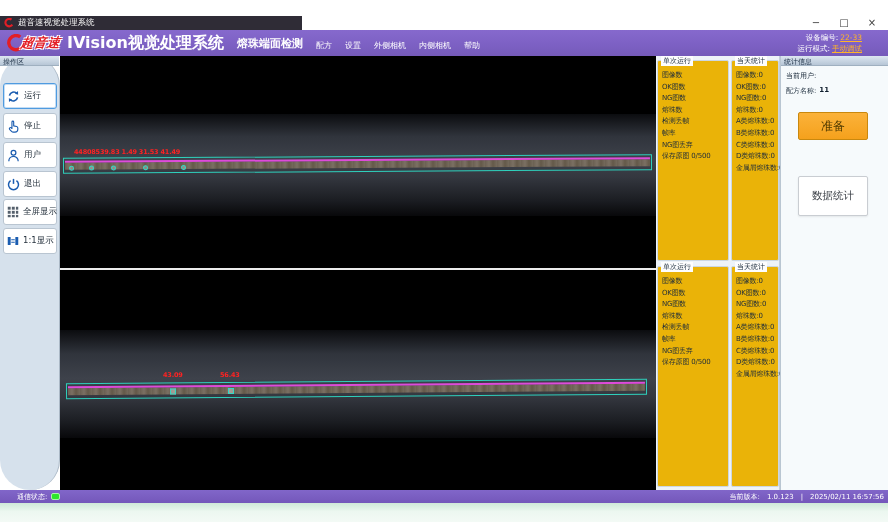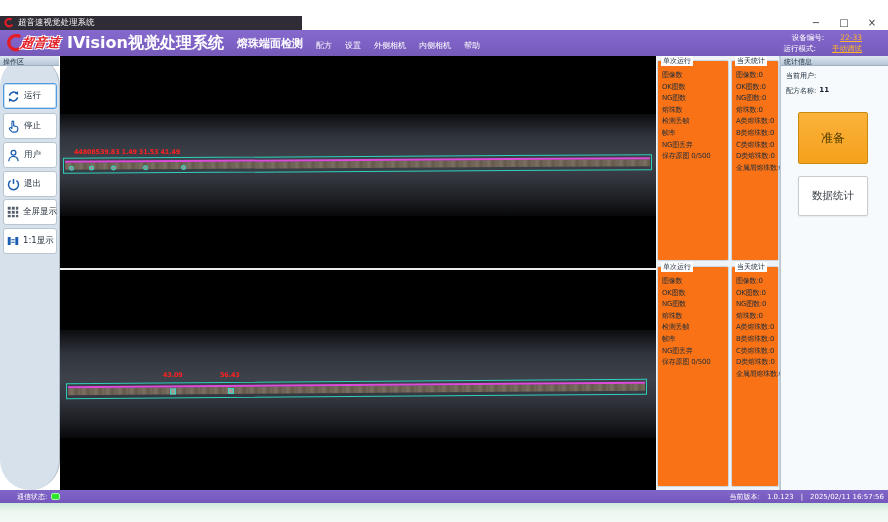--- a/index.html
+++ b/index.html
@@ -22,21 +22,21 @@
             display:flex; align-items:center; }
   .brand { display:flex; align-items:center; margin-left:5px; }
   .brand-text { color:#e31e26; font-style:italic; font-weight:bold; font-size:13px;
                 transform:skewX(-9deg); text-shadow:1px 1px 0 #fff,-1px -1px 0 #fff,1px -1px 0 #fff,-1px 1px 0 #fff;
                 margin-left:-4px; white-space:nowrap; }
   .app-title { color:#fff; font-weight:bold; font-size:16px; margin-left:7px; white-space:nowrap; }
   .app-subtitle { color:#fff; font-weight:bold; font-size:11px; margin-left:13px; white-space:nowrap; }
   .menu { display:flex; gap:13px; margin-left:13px; margin-top:5px; }
   .menu-item { color:#fff; font-size:8px; white-space:nowrap; cursor:default; }
   .header-info { position:absolute; right:26px; top:2px; font-size:7.5px; line-height:11px; }
-  .header-info .row { display:flex; justify-content:flex-end; gap:16px; }
+  .header-info .row { display:flex; justify-content:flex-end; gap:2px; }
   .hi-label { color:#fff; }
   .hi-value { color:#ffb428;text-decoration:underline; }
 
   
   .sidebar { position:absolute; left:0; top:56px; width:60px; height:434px;
              background:#d6e1ec; border-right:1px solid #aab8c6;border-radius:30px; }
   .panel-strip { height:10px; background:linear-gradient(180deg,#dde7f1,#b7c6d6);
                  border-bottom:1px solid #9fb0c0; font-size:7px; color:#1c2f45;
                  padding:1px 0 0 3px; white-space:nowrap; }
   .side-btn { position:absolute; left:3px; width:54px; height:26px; background:#fff;
@@ -68,36 +68,36 @@
   .marker-sq { position:absolute; width:6px; height:6px; border:1px solid #35d8c4; top:6px;
                background:rgba(230,230,230,.45); }
   .anno { position:absolute; color:#ff2222; font-size:6.5px; font-weight:bold; letter-spacing:-0.2px; white-space:nowrap; }
   .vp-top .measure { left:14px; top:92px; }
   .lab-a { left:103px; top:101px; }
   .lab-b { left:160px; top:101px; }
 
   
   .stats-col { position:absolute; left:656px; top:56px; width:124px; height:434px;
                background:#eef3f8; border-right:1px solid #c4d0dc; }
-  .gb { position:absolute; background:#f97316; border:1px solid #ccd7e2; border-radius:2px; }
+  .gb { position:absolute; background:#eab308; border:1px solid #ccd7e2; border-radius:2px; }
   .gb-a1 { left:1px; top:4px;  width:72px; height:201px; }
   .gb-b1 { left:75px; top:4px; width:48px; height:201px; }
   .gb-a2 { left:1px; top:210px; width:72px; height:221px; }
   .gb-b2 { left:75px; top:210px; width:48px; height:221px; }
   .gb-title { position:absolute; top:-5px; left:3px; background:#fdfdfe; padding:0 2px;
               font-size:7px; color:#1c2c3c; white-space:nowrap; }
   .gb-rows { padding:9px 0 0 4px; }
   .gb-row { font-size:7px; color:#1e2c3a; line-height:11.6px; letter-spacing:-0.2px; white-space:nowrap; }
 
   
   .right-panel { position:absolute; left:780px; top:56px; width:108px; height:434px;
                  background:#f6fafc; border-left:1px solid #b9c6d2; }
   .info-row { display:flex; gap:3px; margin:5px 0 0 5px; font-size:7px; color:#1c2c3c; }
   .info-value { font-weight:bold; color:#0e1c2c; }
-  .prepare-btn { position:absolute; left:17px; top:56px; width:70px; height:52px;
+  .prepare-btn { position:absolute; left:17px; top:56px; width:70px; height:28px;
                  background:linear-gradient(180deg,#fbb23a,#f5a11c); border:1px solid #c9880e;
                  border-radius:2px; color:#513b00; font-size:12px; cursor:default; }
   .data-btn { position:absolute; left:17px; top:120px; width:70px; height:40px; background:#fff;
               border:1px solid #c9cdd2; border-radius:2px; color:#3a3f46; font-size:10.5px;
               box-shadow:0 1px 2px rgba(0,0,0,.08); cursor:default; }
 
   
   .statusbar { position:absolute; left:0; top:490px; width:888px; height:13px;
                background:linear-gradient(180deg,#8166c9,#7457ba); display:flex; align-items:center;
                color:#fff; font-size:7px; }

